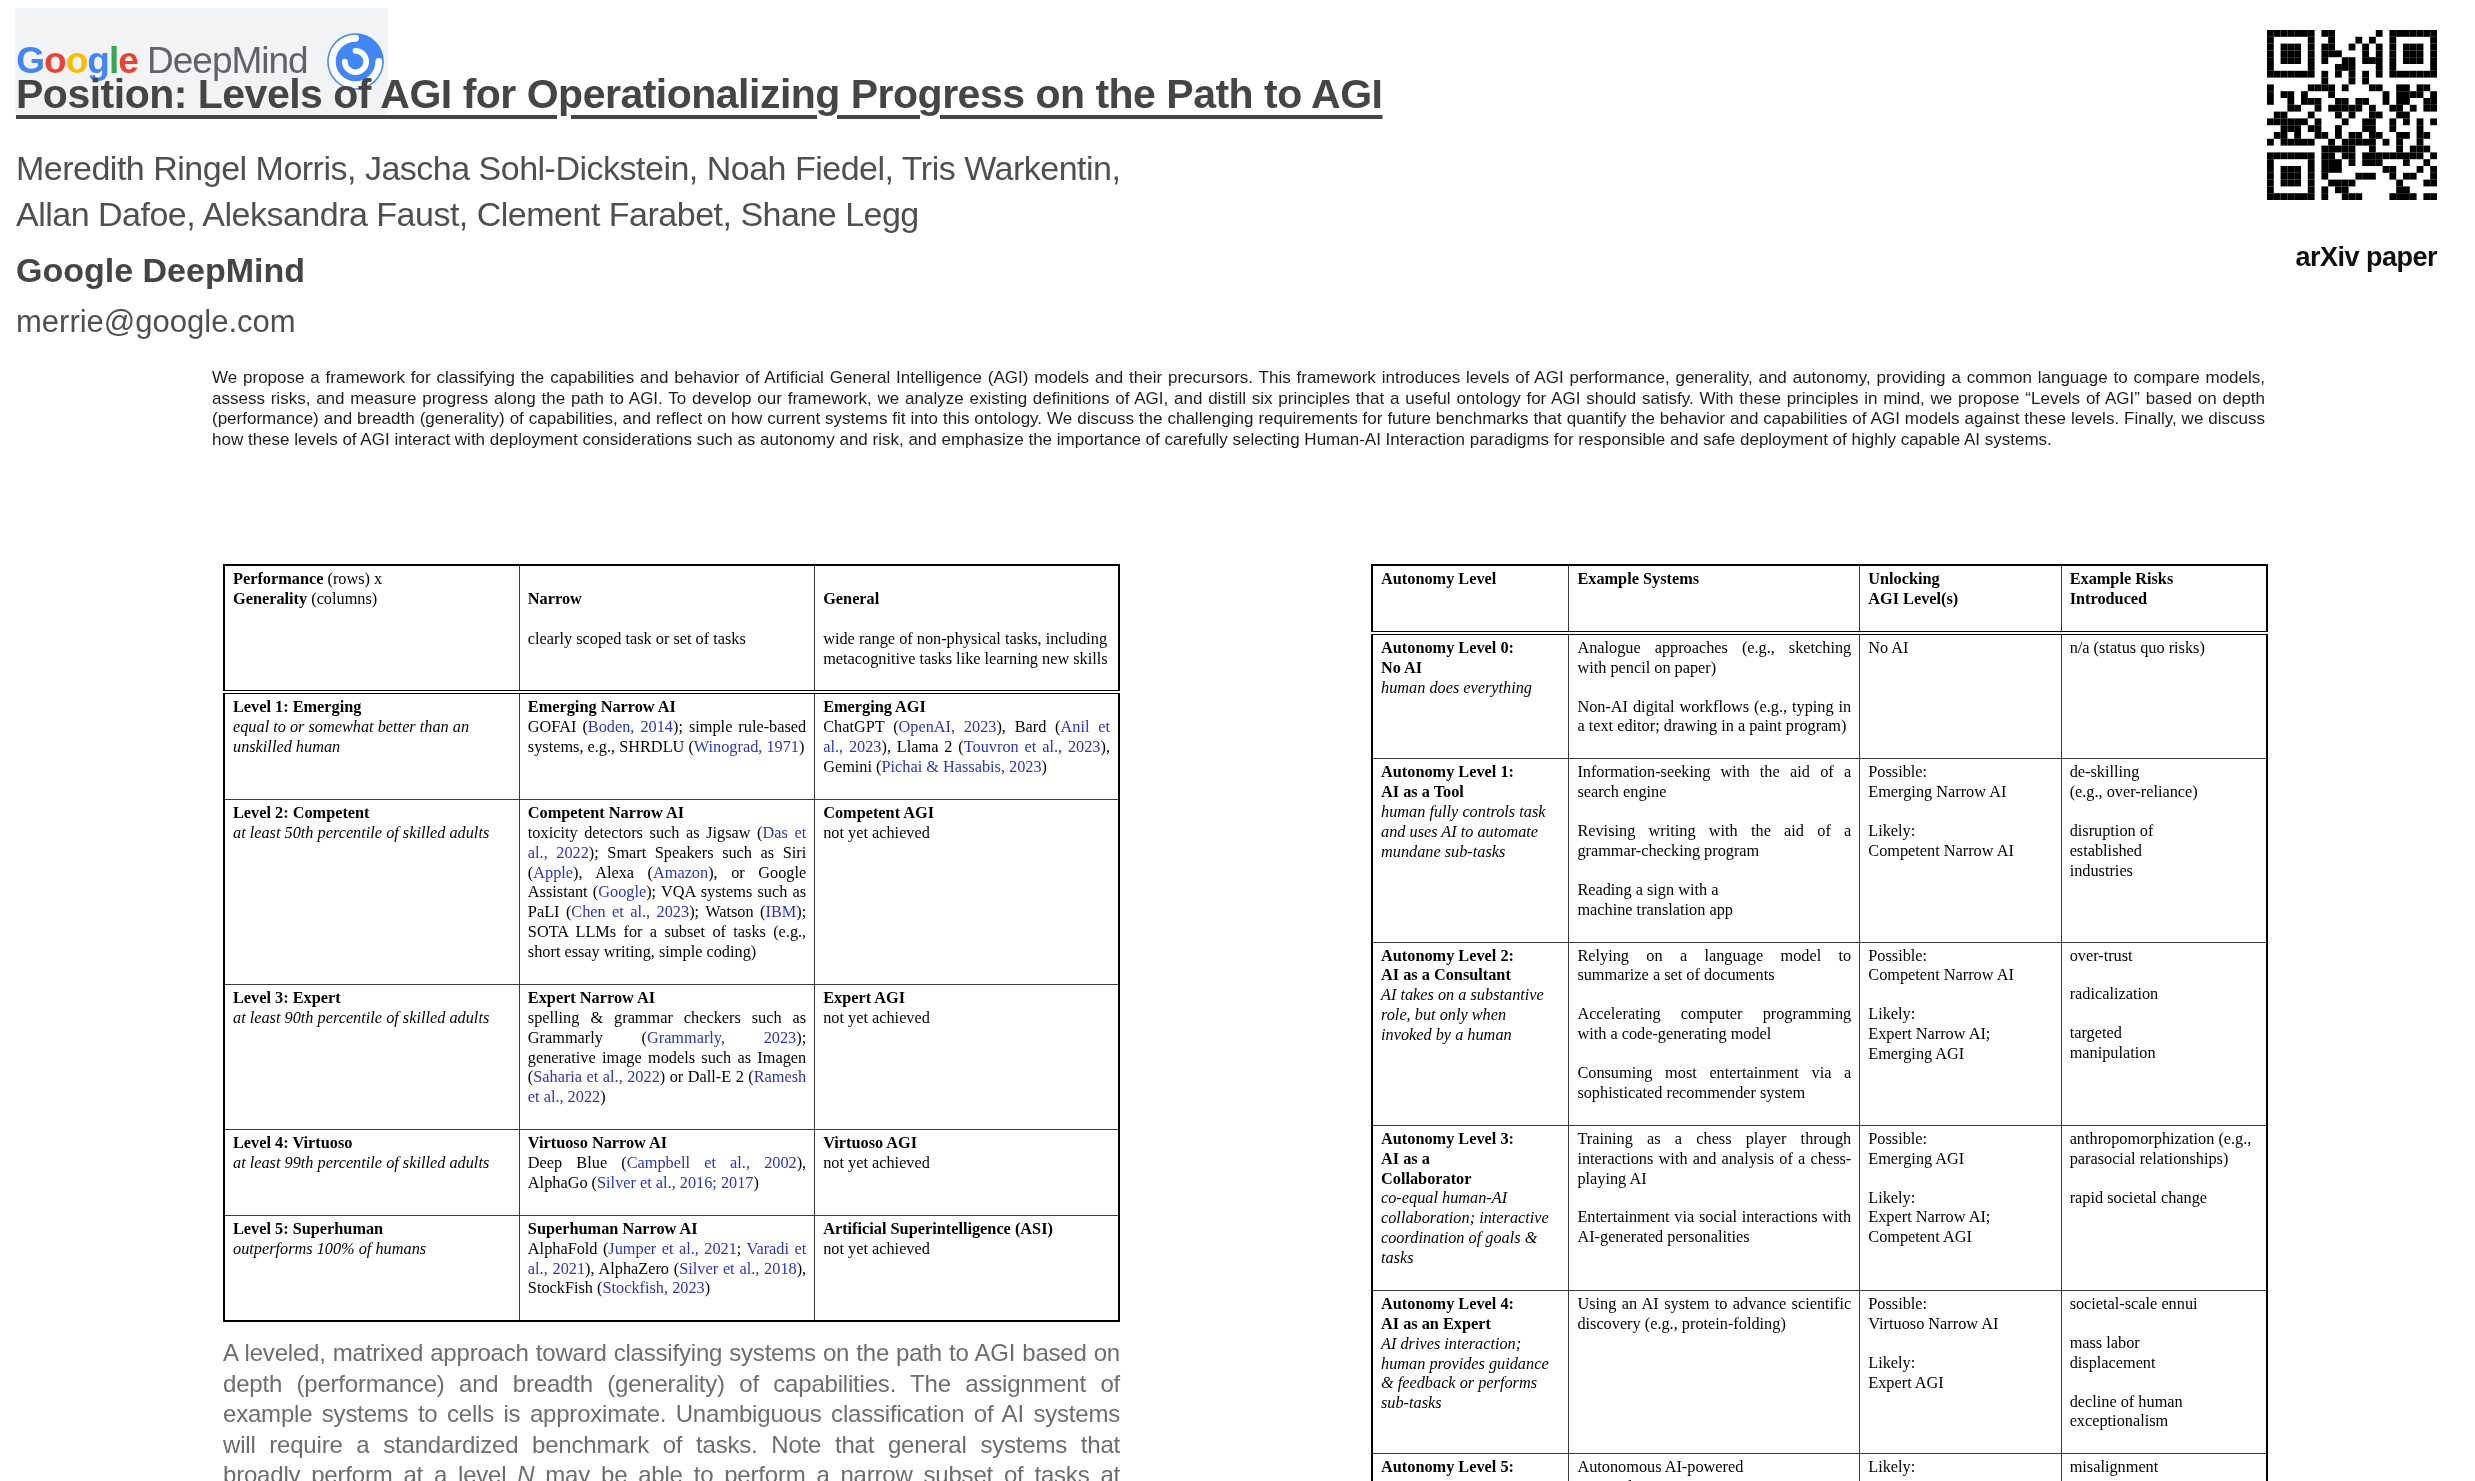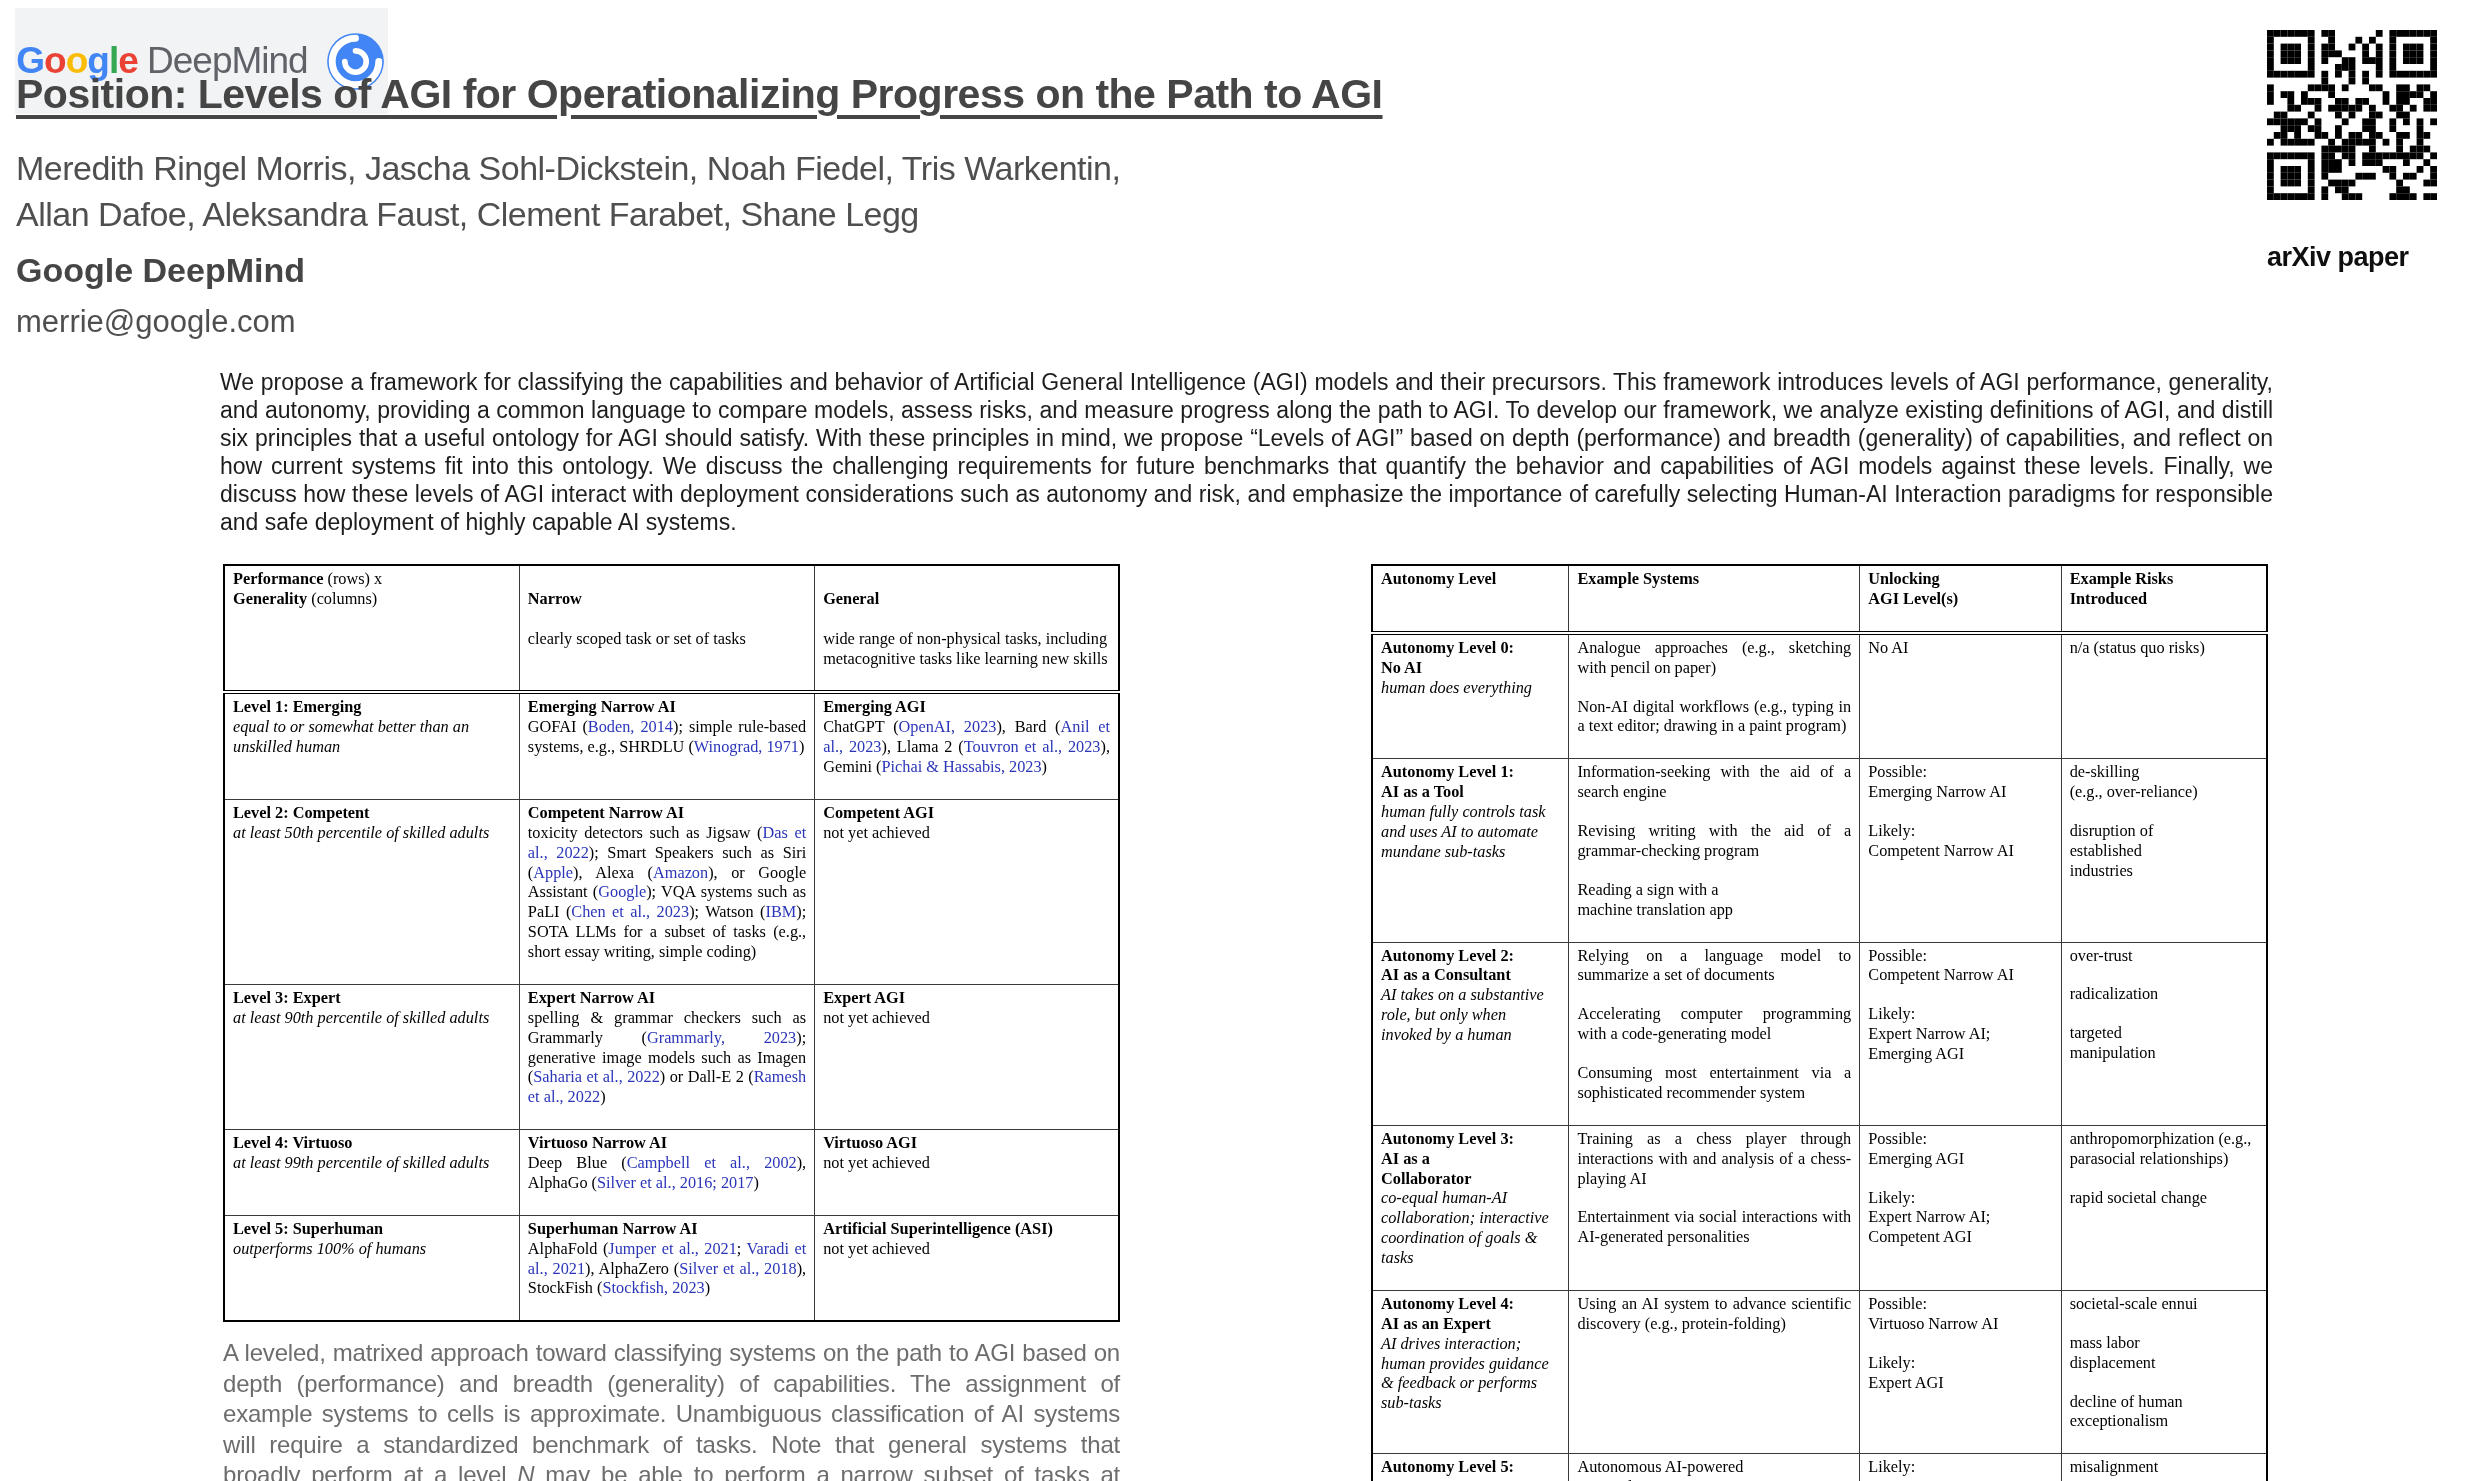--- a/index.html
+++ b/index.html
@@ -17,24 +17,24 @@
   .center-line{position:absolute;left:16px;width:100%;text-align:left;color:#4f4f4f}
   .page-title{top:71px;font-size:41px;font-weight:bold;color:#454545;letter-spacing:-0.5px;
               text-decoration:underline;text-underline-offset:7px}
   .authors1{top:149px;font-size:34px;letter-spacing:-0.5px}
   .authors2{top:195px;font-size:34px;letter-spacing:-0.5px}
   .affiliation{top:251px;font-size:34px;font-weight:bold;color:#454545}
   .email{top:304px;font-size:31px}
 
   .qr-box{position:absolute;left:2267px;top:30px;width:170px}
   .qr-box svg{display:block;width:170px;height:170px}
-  .qr-label{margin-top:42px;text-align:left;font-weight:bold;font-size:27px;color:#0f0f0f;letter-spacing:-0.5px}
+  .qr-label{margin-top:42px;text-align:right;font-weight:bold;font-size:27px;color:#0f0f0f;letter-spacing:-0.5px}
 
   
-  .abstract{position:absolute;left:220px;top:368px;width:2053px;font-size:23px;line-height:1.22;
+  .abstract{position:absolute;left:212px;top:368px;width:2053px;font-size:17px;line-height:1.22;
             color:#1d1d1d;text-align:justify}
 
   
   .col-left{position:absolute;left:223px;top:564px;width:897px}
   .col-right{position:absolute;left:1371px;top:564px;width:897px}
 
   
   table.paper-table{width:100%;border-collapse:collapse;font-family:"Liberation Serif",serif;
                     font-size:16.3px;line-height:1.22;color:#000;border:2px solid #000}
   .paper-table th,.paper-table td{border:1px solid #3a3a3a;vertical-align:top;padding:3px 8px 22px;text-align:left}

